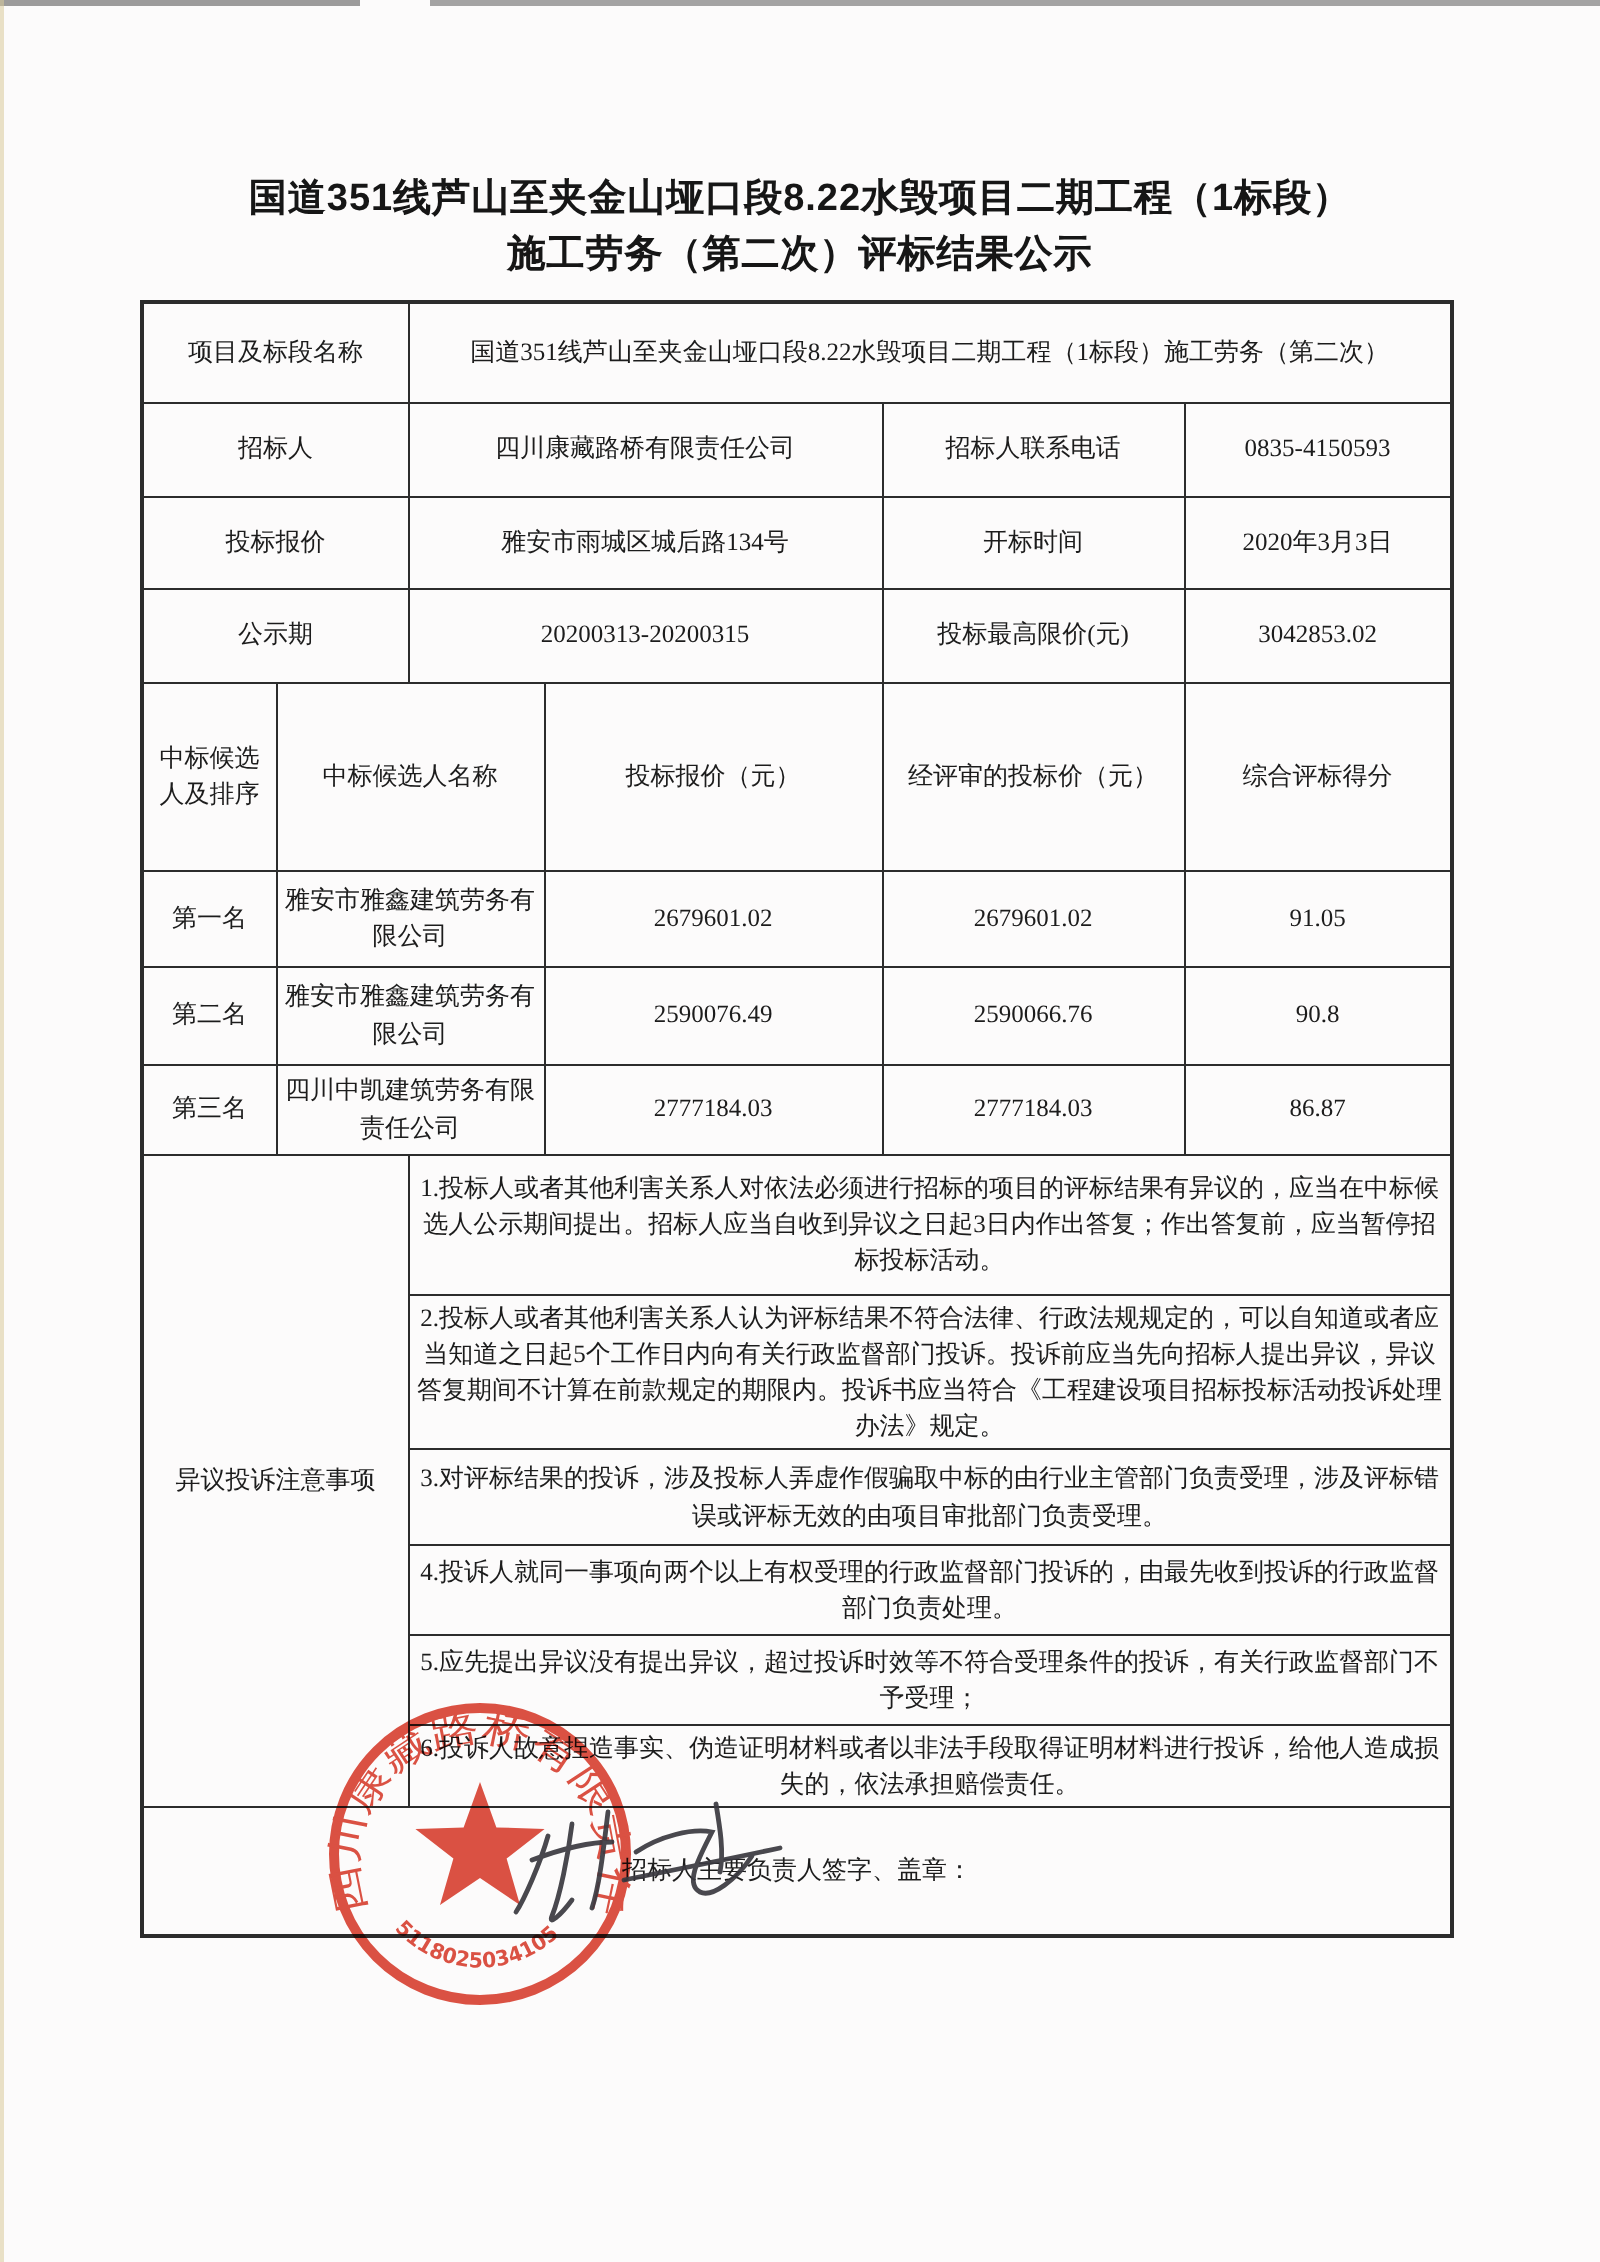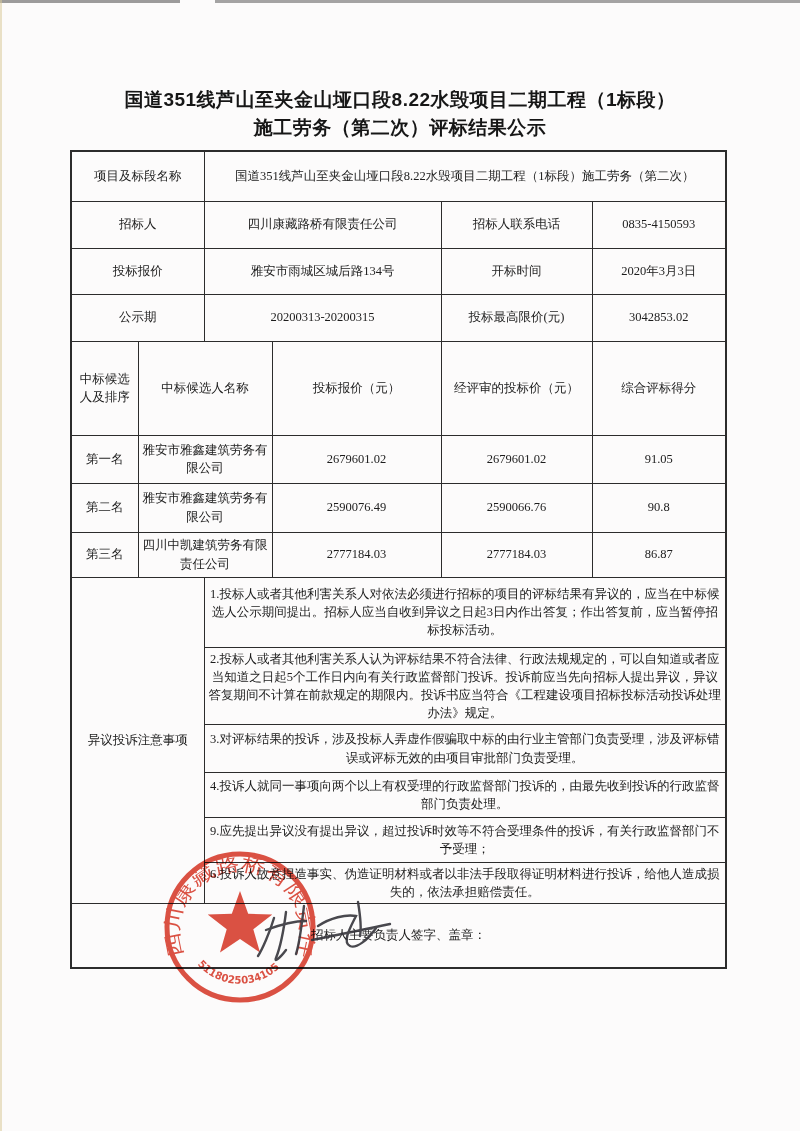--- a/index.html
+++ b/index.html
@@ -146,21 +146,21 @@
     <tr>
       <td colspan="4" class="note n2">2.投标人或者其他利害关系人认为评标结果不符合法律、行政法规规定的，可以自知道或者应当知道之日起5个工作日内向有关行政监督部门投诉。投诉前应当先向招标人提出异议，异议答复期间不计算在前款规定的期限内。投诉书应当符合《工程建设项目招标投标活动投诉处理办法》规定。</td>
     </tr>
     <tr>
       <td colspan="4" class="note n3">3.对评标结果的投诉，涉及投标人弄虚作假骗取中标的由行业主管部门负责受理，涉及评标错误或评标无效的由项目审批部门负责受理。</td>
     </tr>
     <tr>
       <td colspan="4" class="note n4">4.投诉人就同一事项向两个以上有权受理的行政监督部门投诉的，由最先收到投诉的行政监督部门负责处理。</td>
     </tr>
     <tr>
-      <td colspan="4" class="note n5">9.应先提出异议没有提出异议，超过投诉时效等不符合受理条件的投诉，有关行政监督部门不予受理；</td>
+      <td colspan="4" class="note n5">5.应先提出异议没有提出异议，超过投诉时效等不符合受理条件的投诉，有关行政监督部门不予受理；</td>
     </tr>
     <tr>
       <td colspan="4" class="note n6">6.投诉人故意捏造事实、伪造证明材料或者以非法手段取得证明材料进行投诉，给他人造成损失的，依法承担赔偿责任。</td>
     </tr>
     <tr class="sig">
       <td colspan="6" class="sigcell">招标人主要负责人签字、盖章：</td>
     </tr>
   </tbody>
 </table>
 

